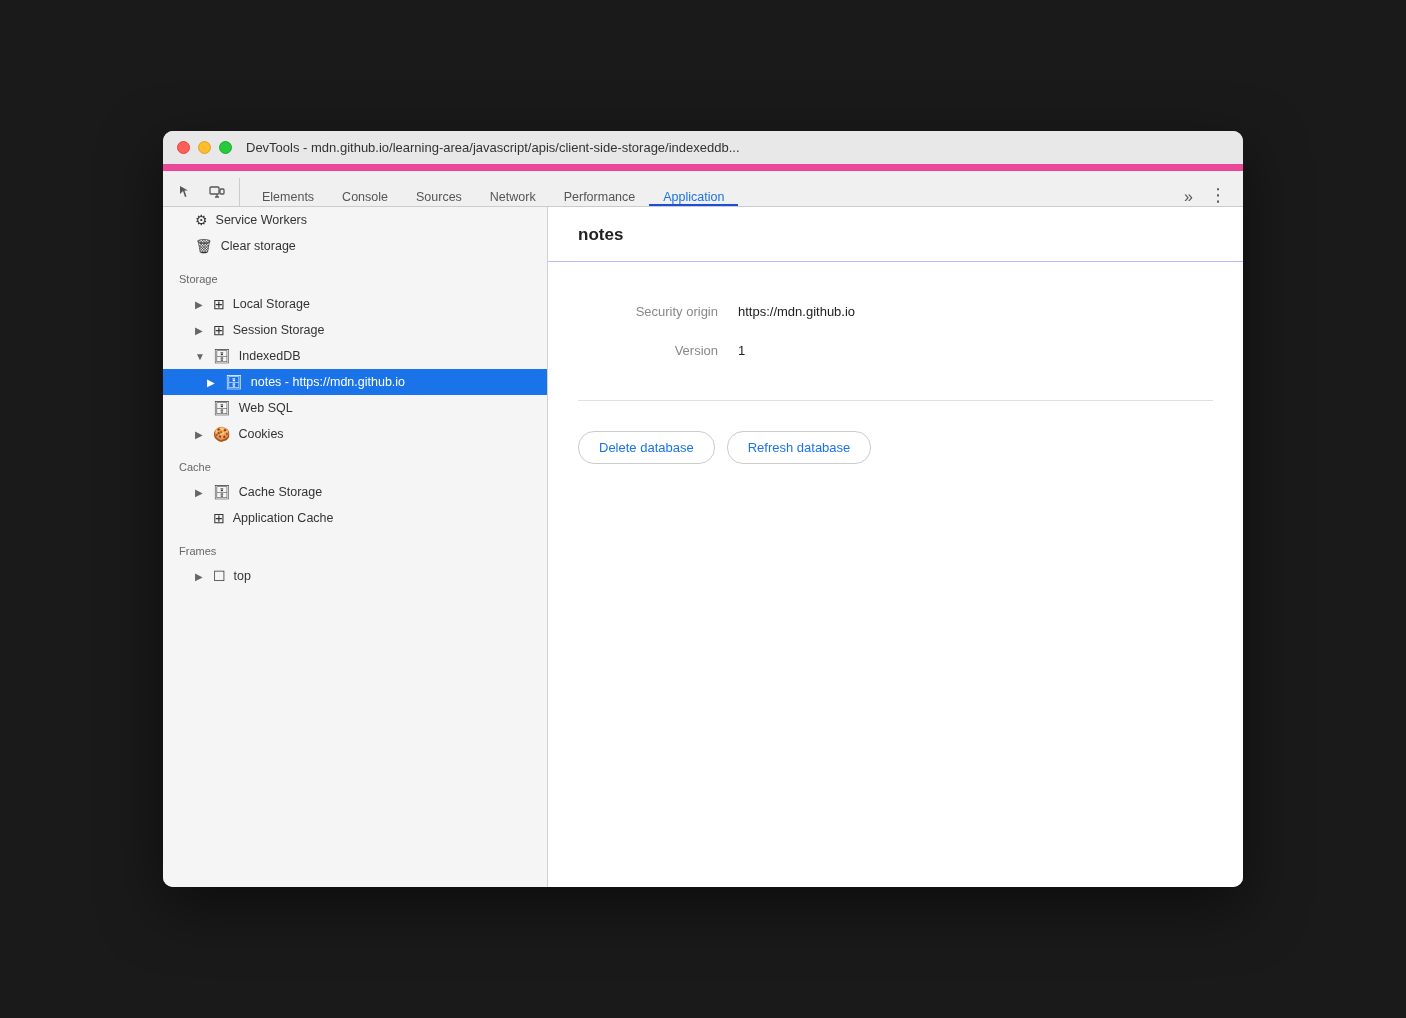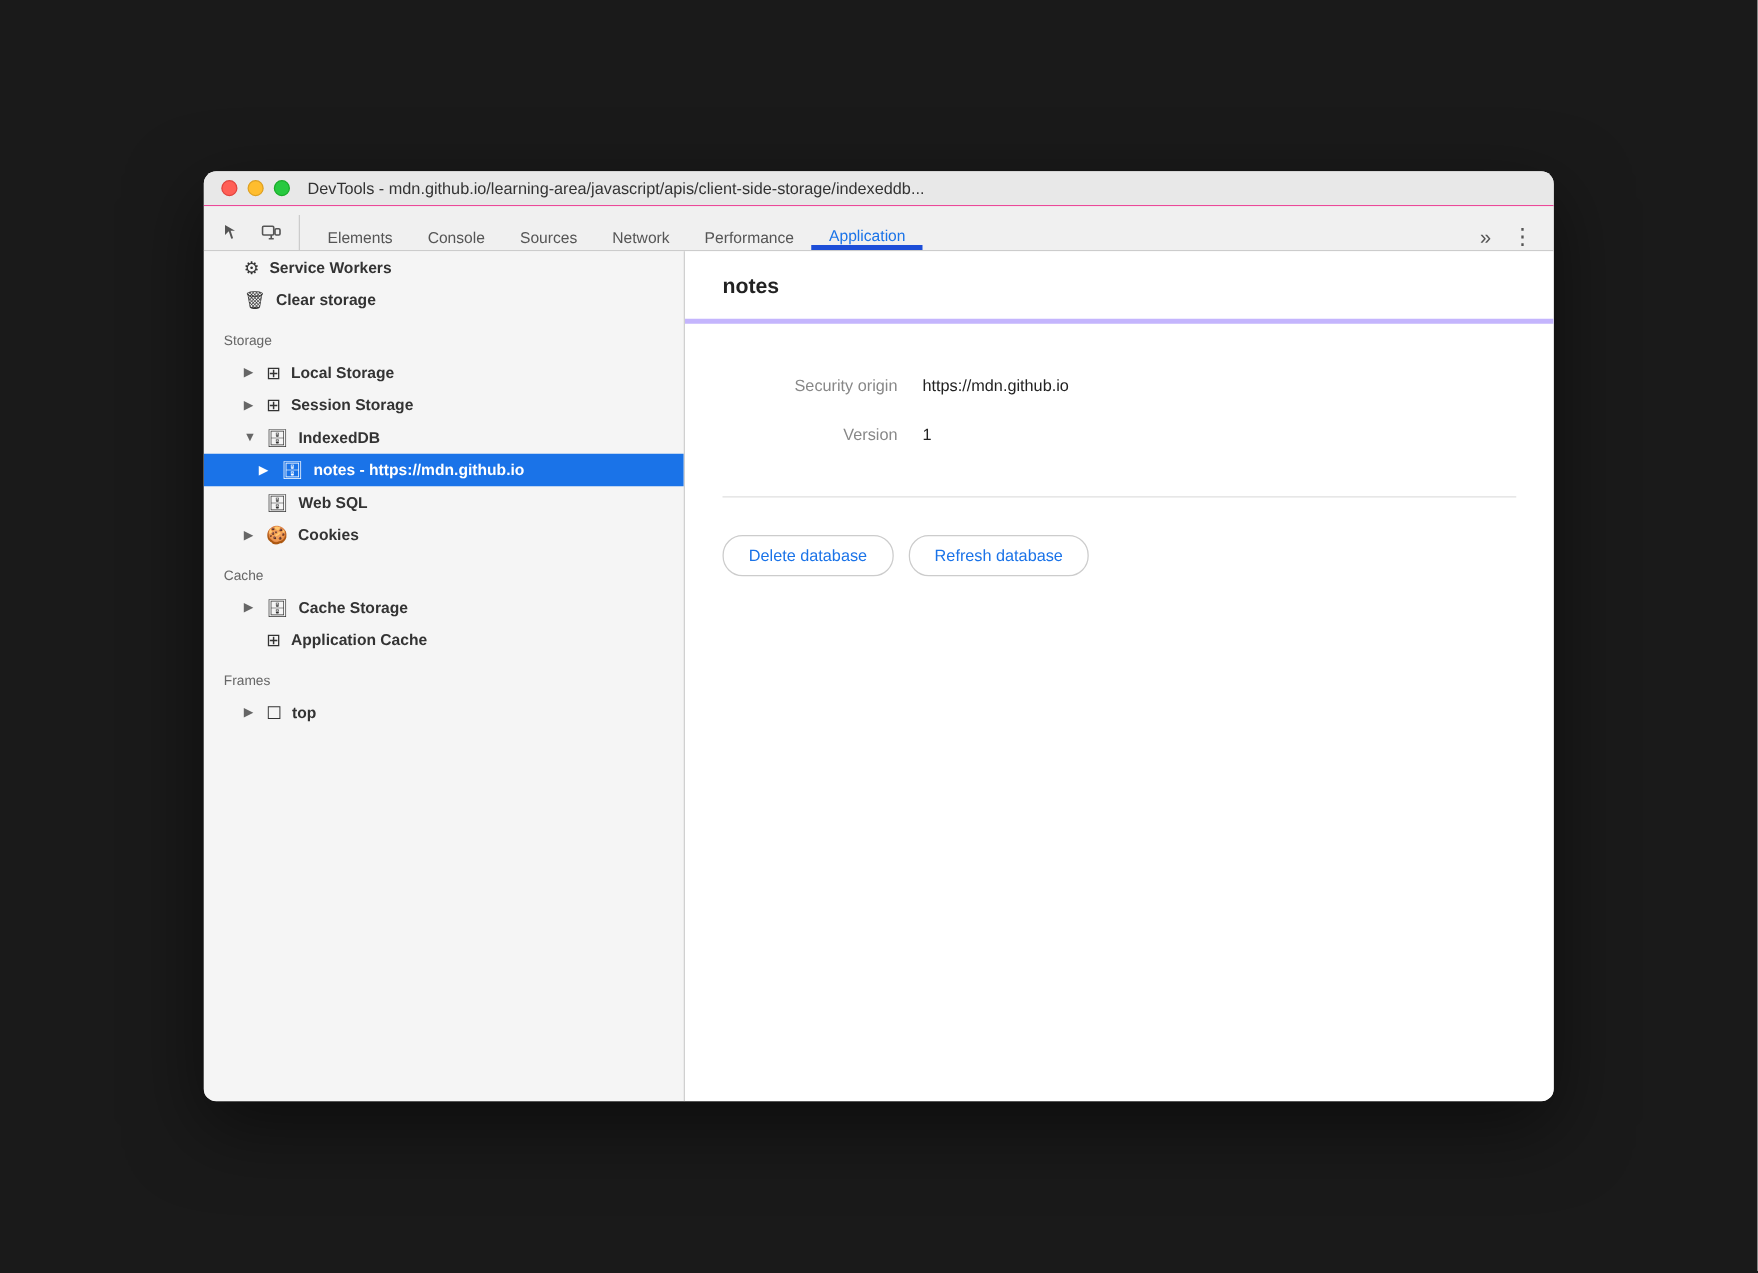--- a/index.html
+++ b/index.html
@@ -17,22 +17,22 @@
       border-radius: 10px;
       overflow: hidden;
       box-shadow: 0 20px 60px rgba(0,0,0,0.5);
     }
     
     .title-bar {
       background: #e8e8e8;
       display: flex;
       align-items: center;
       padding: 0 14px;
-      height: 28px;
-      border-bottom: 1px solid #ec4899;
+      height: 40px;
+      border-bottom: 7px solid #ec4899;
     }
     .traffic-lights {
       display: flex;
       gap: 8px;
       margin-right: 14px;
     }
     .traffic-light {
       width: 13px;
       height: 13px;
       border-radius: 50%;
@@ -83,21 +83,21 @@
       align-items: center;
       padding: 0 14px;
       font-size: 12.5px;
       color: #555;
       cursor: pointer;
       border-bottom: 2px solid transparent;
       white-space: nowrap;
     }
     .tab.active {
       color: #1a73e8;
-      border-bottom: 4px solid #1d4ed8;
+      border-bottom: 2px solid #1d4ed8;
     }
     .tab-more {
       display: flex;
       align-items: center;
       padding: 0 8px;
       font-size: 16px;
       color: #555;
       cursor: pointer;
     }
     .tab-kebab {
@@ -145,33 +145,33 @@
       font-size: 10px;
       color: #666;
       width: 10px;
       flex-shrink: 0;
     }
     .sidebar-item.active .arrow { color: #fff; }
     .sidebar-item .item-icon {
       font-size: 14px;
       flex-shrink: 0;
     }
-    .sidebar-item .item-label { flex: 1; font-weight: bold; }
+    .sidebar-item .item-label { flex: 1; }
     
     .sidebar-item.level1 { padding-left: 32px; }
     .sidebar-item.level2 { padding-left: 44px; }
     
     .content {
       flex: 1;
       background: #fff;
       overflow-y: auto;
     }
     .content-header {
       padding: 18px 30px 16px 30px;
-      border-bottom: 4px solid #c4b5fd;
+      border-bottom: 1px solid #c4b5fd;
       font-size: 17px;
       font-weight: 600;
       color: #222;
     }
     .content-body {
       padding: 30px 30px;
     }
     .info-table {
       width: 100%;
       border-collapse: collapse;

